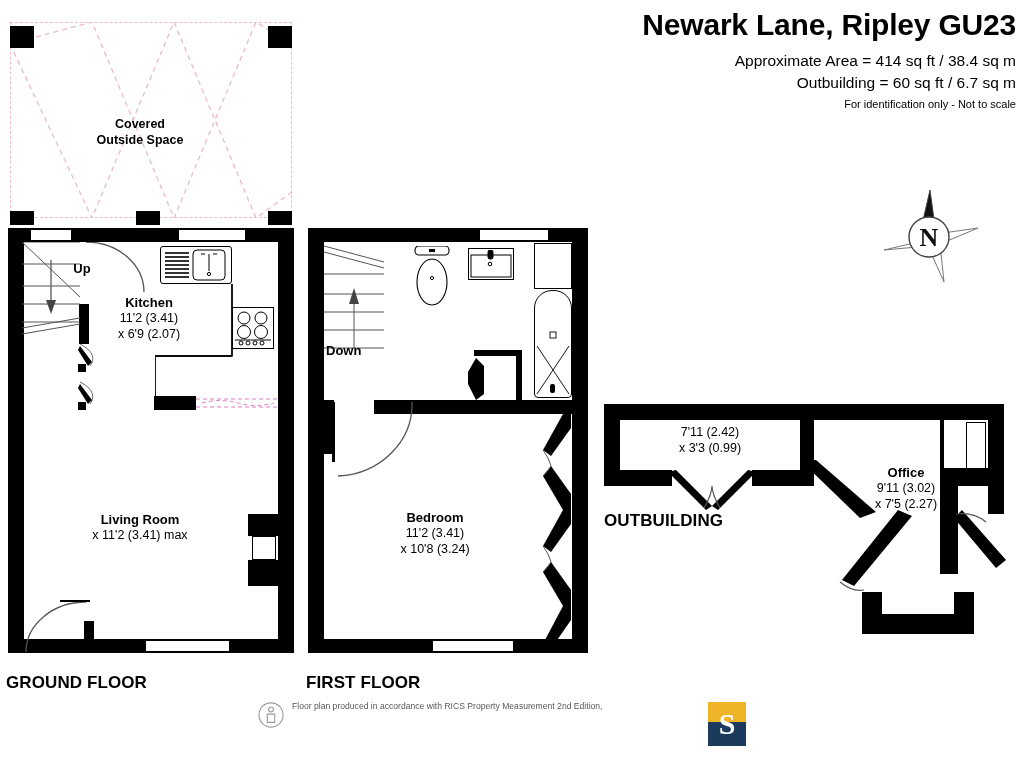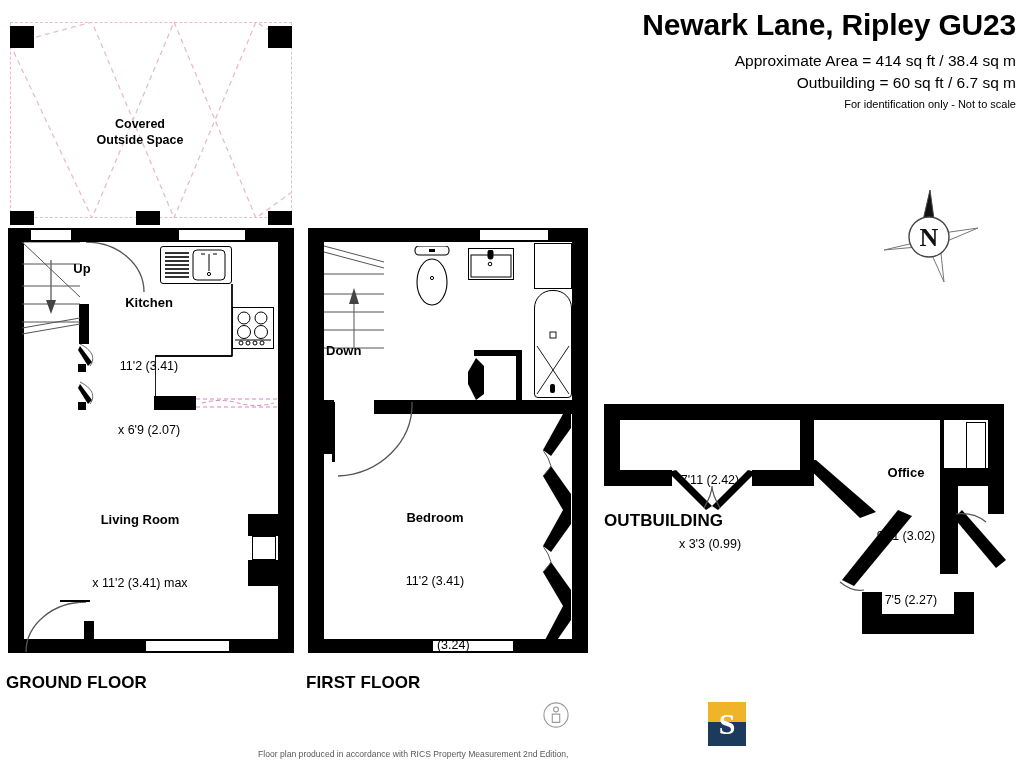--- a/index.html
+++ b/index.html
@@ -21,37 +21,37 @@
   .header .areas div { font-size: 15.5px; color: #000; line-height: 1.42; }
   .header .disclaimer { font-size: 11px; color: #000; margin-top: 4px; }
 
   
   .wall { position: absolute; background: #000; }
   .room-label {
     position: absolute; text-align: center; color: #000;
     line-height: 1.25; white-space: nowrap;
   }
   .room-label .nm { font-size: 13px; font-weight: bold; }
-  .room-label .dim { font-size: 12.5px; margin-top: 48px; }
+  .room-label .dim { font-size: 12.5px; }
   .floor-title {
     position: absolute; font-size: 17px; font-weight: bold;
     color: #000; letter-spacing: 0.1px;
   }
   .win { position: absolute; background: #fff; border: 1.4px solid #000; }
   .thinline { position: absolute; background: #000; }
 
   
   .dashed-box { position: absolute; border: 1.5px dashed #e9bcc8; }
   .cos-label { position: absolute; text-align: center; font-size: 12.5px; font-weight: bold; line-height: 1.3; }
 
   
   .fix { position: absolute; border: 1.3px solid #000; background: #fff; }
 
   
-  .footer { position: absolute; left: 258px; top: 700px; display: flex; align-items: flex-end; gap: 20px; flex-direction: column; }
+  .footer { position: absolute; left: 258px; top: 700px; display: flex; align-items: flex-start; gap: 8px; }
   .footer .lines { font-size: 8.6px; color: #58595b; line-height: 1.55; }
   .logo { position: absolute; left: 708px; top: 702px; width: 38px; height: 44px; }
   .logo .top { position: absolute; left: 0; top: 0; width: 38px; height: 20px; background: #F0B429; }
   .logo .bot { position: absolute; left: 0; top: 20px; width: 38px; height: 24px; background: #1B3A5C; }
   .logo .s {
     position: absolute; left: 0; top: 0; width: 38px; height: 44px;
     display: flex; align-items: center; justify-content: center;
     font-family: "Liberation Serif", serif; font-size: 30px; font-weight: bold;
     color: #fff; line-height: 1;
   }

